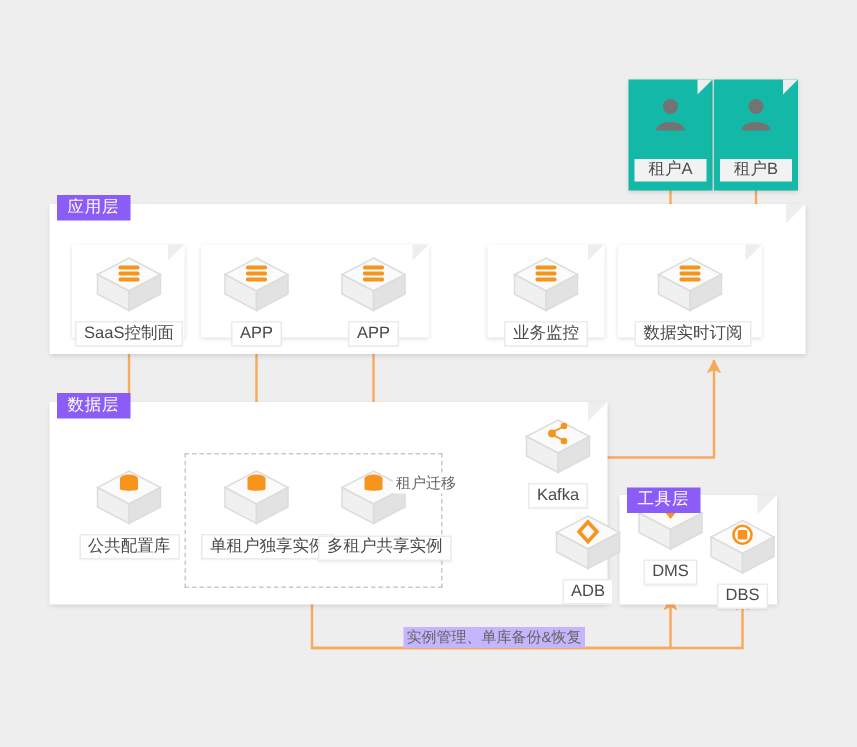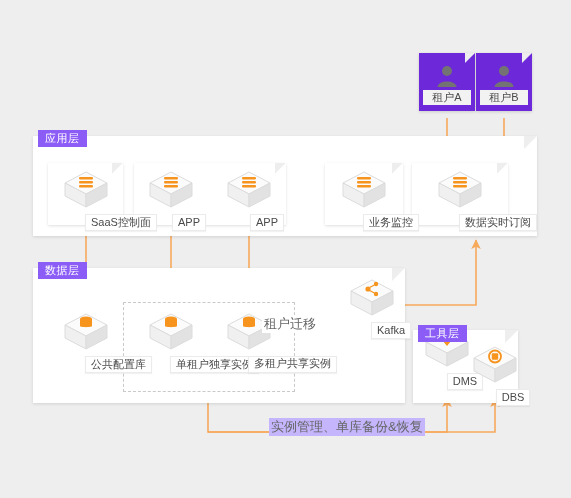--- a/index.html
+++ b/index.html
@@ -45,47 +45,46 @@
   
   .node{position:absolute;width:74px;text-align:center;}
   .cube{position:relative;width:50px;height:44px;margin:0 auto;}
   .cube svg{display:block;}
   .node-label{
     display:inline-block;background:#ffffff;
     border:1px solid #ebebeb;
     font-size:11px;color:#4a4a4a;line-height:15px;
     padding:0 5px;margin-top:1px;white-space:nowrap;
     box-shadow:0 1px 1px rgba(0,0,0,.05);
-    margin-left:36px;
   }
 
   
   .tenant-card{
-    position:absolute;width:56px;height:58px;background:#6d28d9;
+    position:absolute;width:56px;height:74px;background:#14b8a6;
     box-shadow:0 1px 3px rgba(0,0,0,.14);
   }
   .tenant-card .fold{
     position:absolute;right:0;top:0;width:0;height:0;
     border-left:10px solid #eeeeee;border-bottom:10px solid transparent;
   }
   .tenant-icon{position:absolute;left:0;right:0;top:10px;text-align:center;}
   .tenant-label{
     position:absolute;left:4px;right:4px;bottom:6px;text-align:center;
     font-size:11px;color:#4a4a4a;background:#f2f2f2;line-height:15px;
     white-space:nowrap;
   }
 
   
   .dashed-box{
     position:absolute;border:1px dashed #c9c9c9;background:transparent;
   }
 
   
   .free-text{
-    position:absolute;font-size:13px;color:#666666;white-space:nowrap;
+    position:absolute;font-size:10px;color:#666666;white-space:nowrap;
     background:#ffffff;padding:0 2px;
   }
   .free-text.on-gray{background:#c4b5fd;}
 
   
   svg.arrows{position:absolute;left:0;top:0;width:571px;height:498px;overflow:visible;}
   svg.arrows.behind{z-index:1;}
   .panel,.layer-panel,.tenant-card,.dashed-box{z-index:3;}
   .node{z-index:5;}
   .layer-badge{z-index:7;}
@@ -293,20 +292,31 @@
         <circle cx="29" cy="8" r="2.2" fill="#f7941e"></circle>
         <circle cx="29" cy="18" r="2.2" fill="#f7941e"></circle>
         <circle cx="21" cy="13" r="2.6" fill="#f7941e"></circle>
         <path d="M22.6,11.5 L27.4,9" stroke="#f7941e" stroke-width="1.3"></path>
         <path d="M22.6,14.5 L27.4,17" stroke="#f7941e" stroke-width="1.3"></path>
       </svg>
     </div>
     <span class="node-label">Kafka</span>
   </div>
 
+  <div class="node" style="left:355px;top:340px;">
+    <div class="cube">
+      <svg width="50" height="44" viewBox="0 0 50 44" xmlns="http://www.w3.org/2000/svg">
+        <path d="M25,4 L46,15 L25,26 L4,15 Z" fill="#fbfbfb" stroke="#dcdcdc" stroke-width="1"></path>
+        <path d="M4,15 L4,28 L25,39 L25,26 Z" fill="#f0f0f0" stroke="#dcdcdc" stroke-width="1"></path>
+        <path d="M46,15 L46,28 L25,39 L25,26 Z" fill="#e2e2e2" stroke="#dcdcdc" stroke-width="1"></path>
+        <path d="M25,8 L31,14.5 L25,21 L19,14.5 Z" fill="none" stroke="#f7941e" stroke-width="2.4"></path>
+      </svg>
+    </div>
+    <span class="node-label">ADB</span>
+  </div>
 
   <div class="layer-panel" style="left:413px;top:330px;width:105px;height:73px;">
     <span class="fold"></span>
   </div>
   <div class="layer-badge" style="left:418px;top:325px;">工具层</div>
 
   <div class="node" style="left:410px;top:327px;">
     <div class="cube">
       <svg width="50" height="44" viewBox="0 0 50 44" xmlns="http://www.w3.org/2000/svg">
         <path d="M25,4 L46,15 L25,26 L4,15 Z" fill="#fbfbfb" stroke="#dcdcdc" stroke-width="1"></path>

